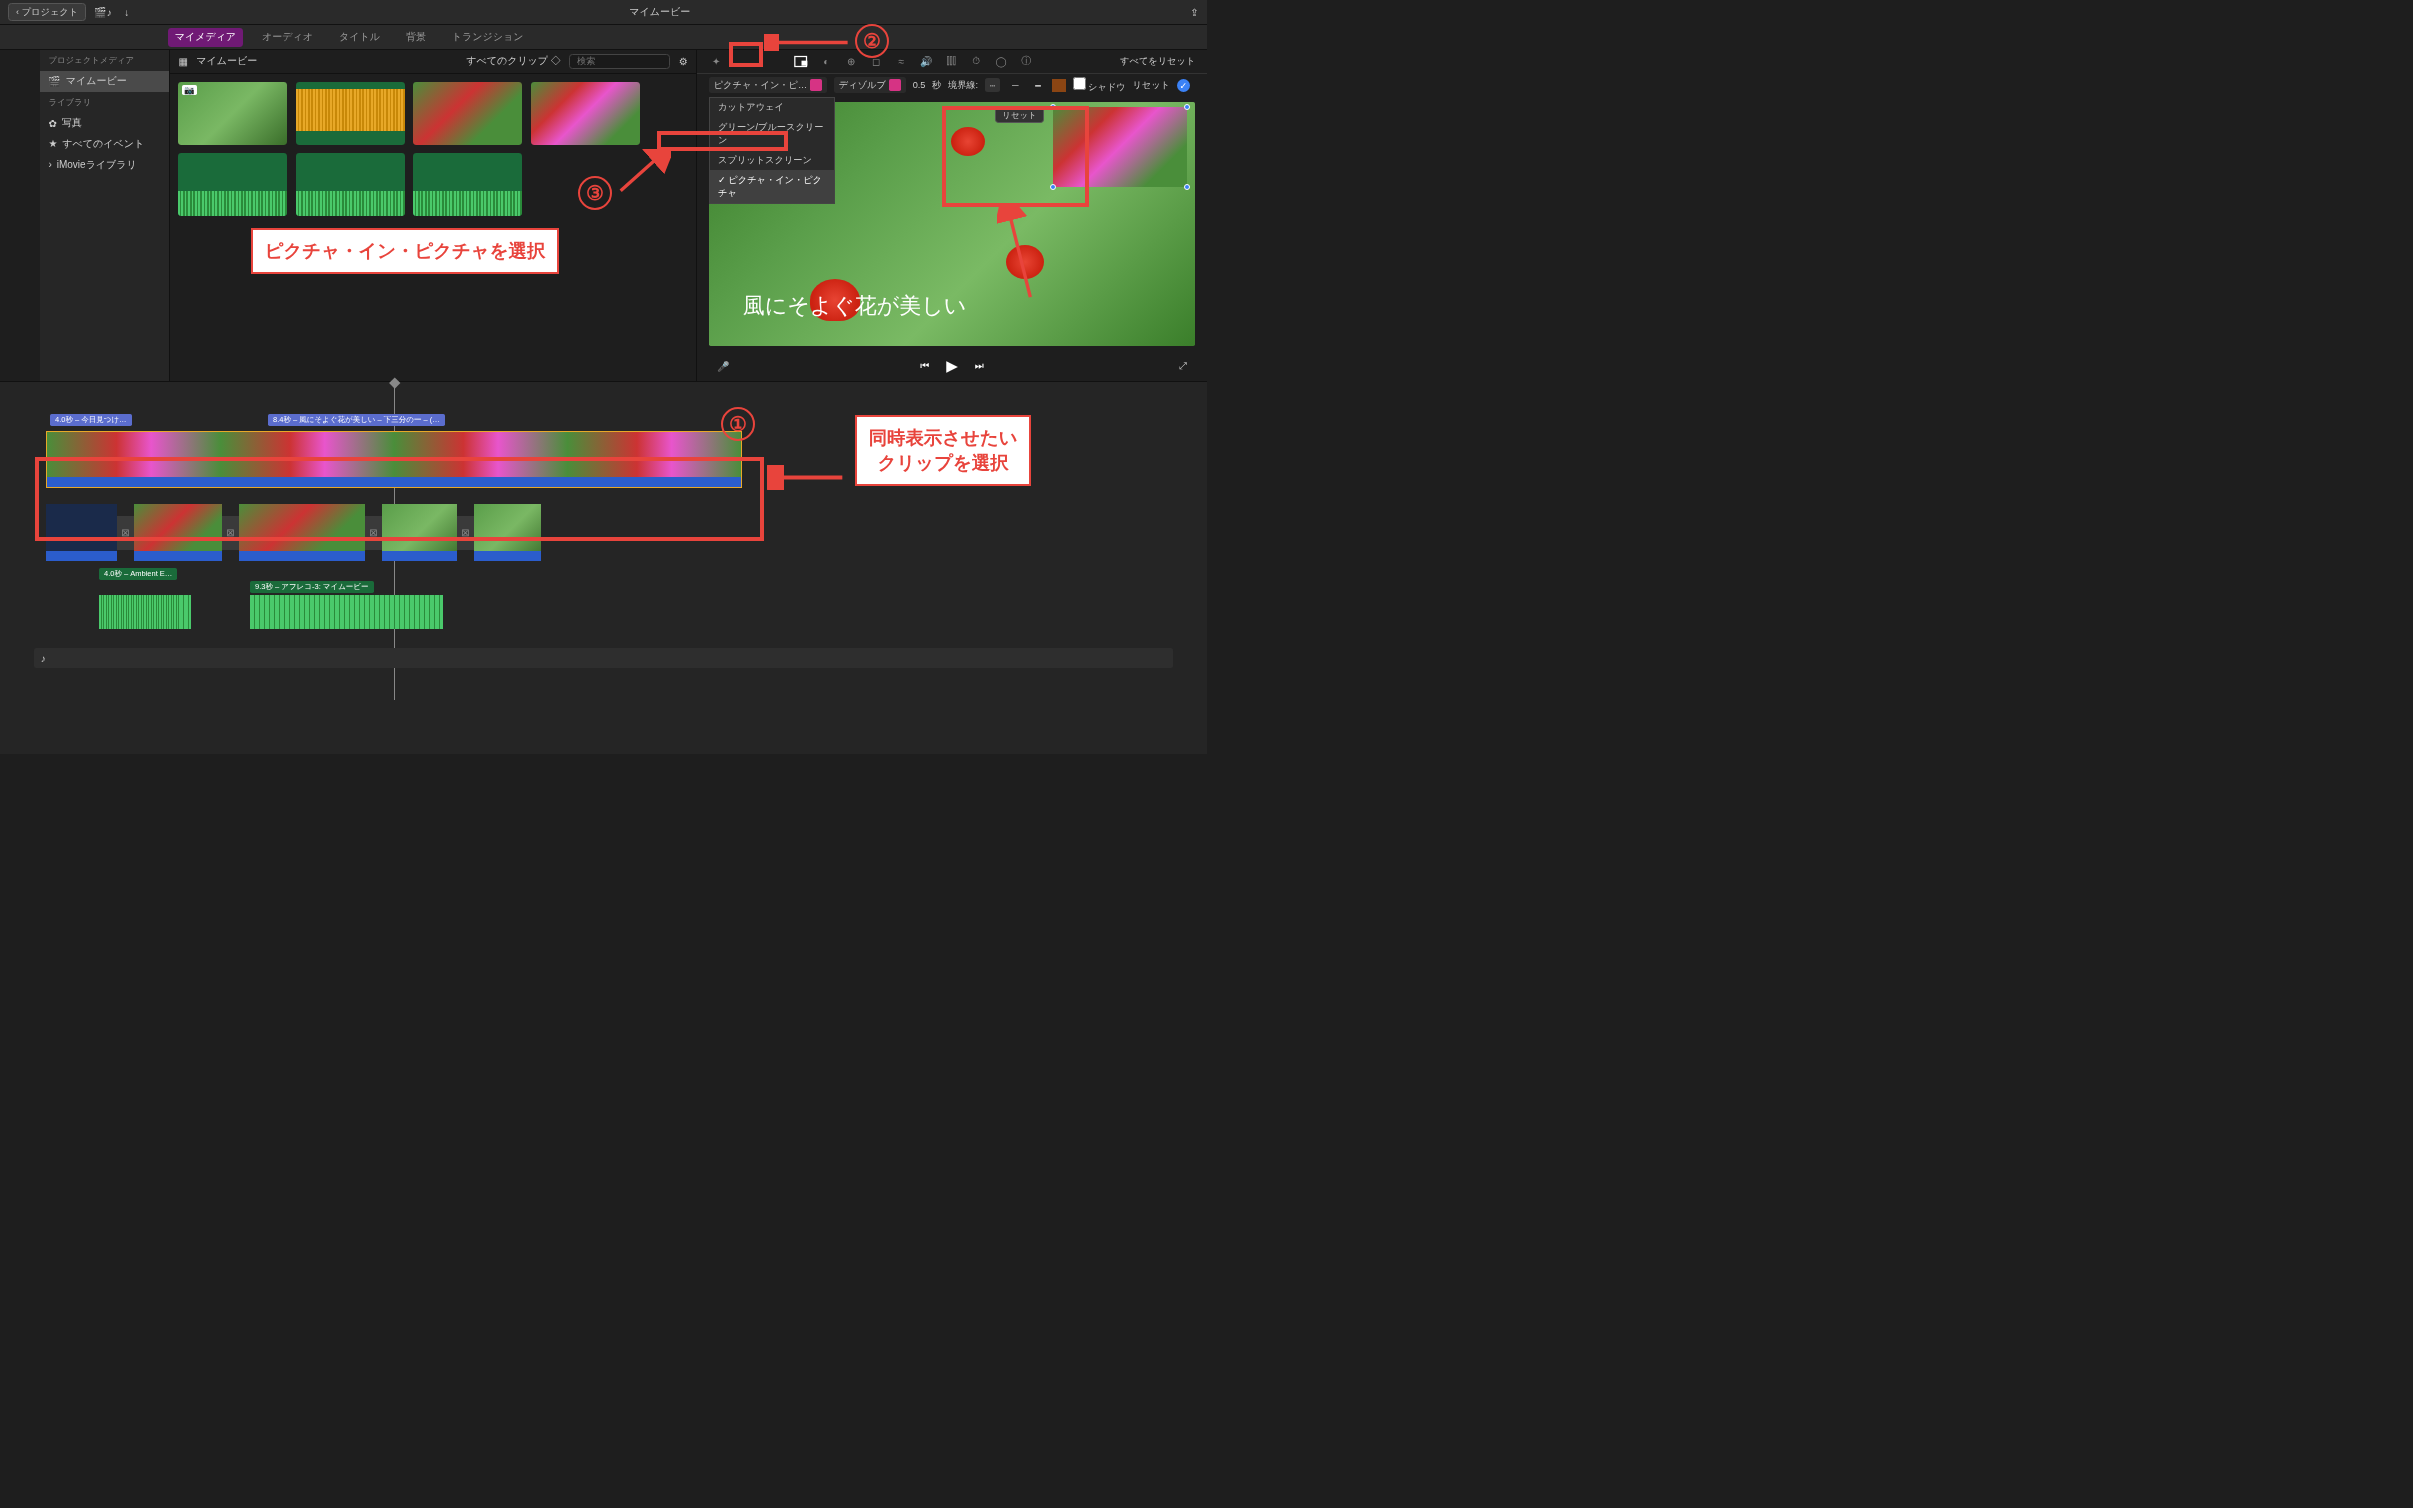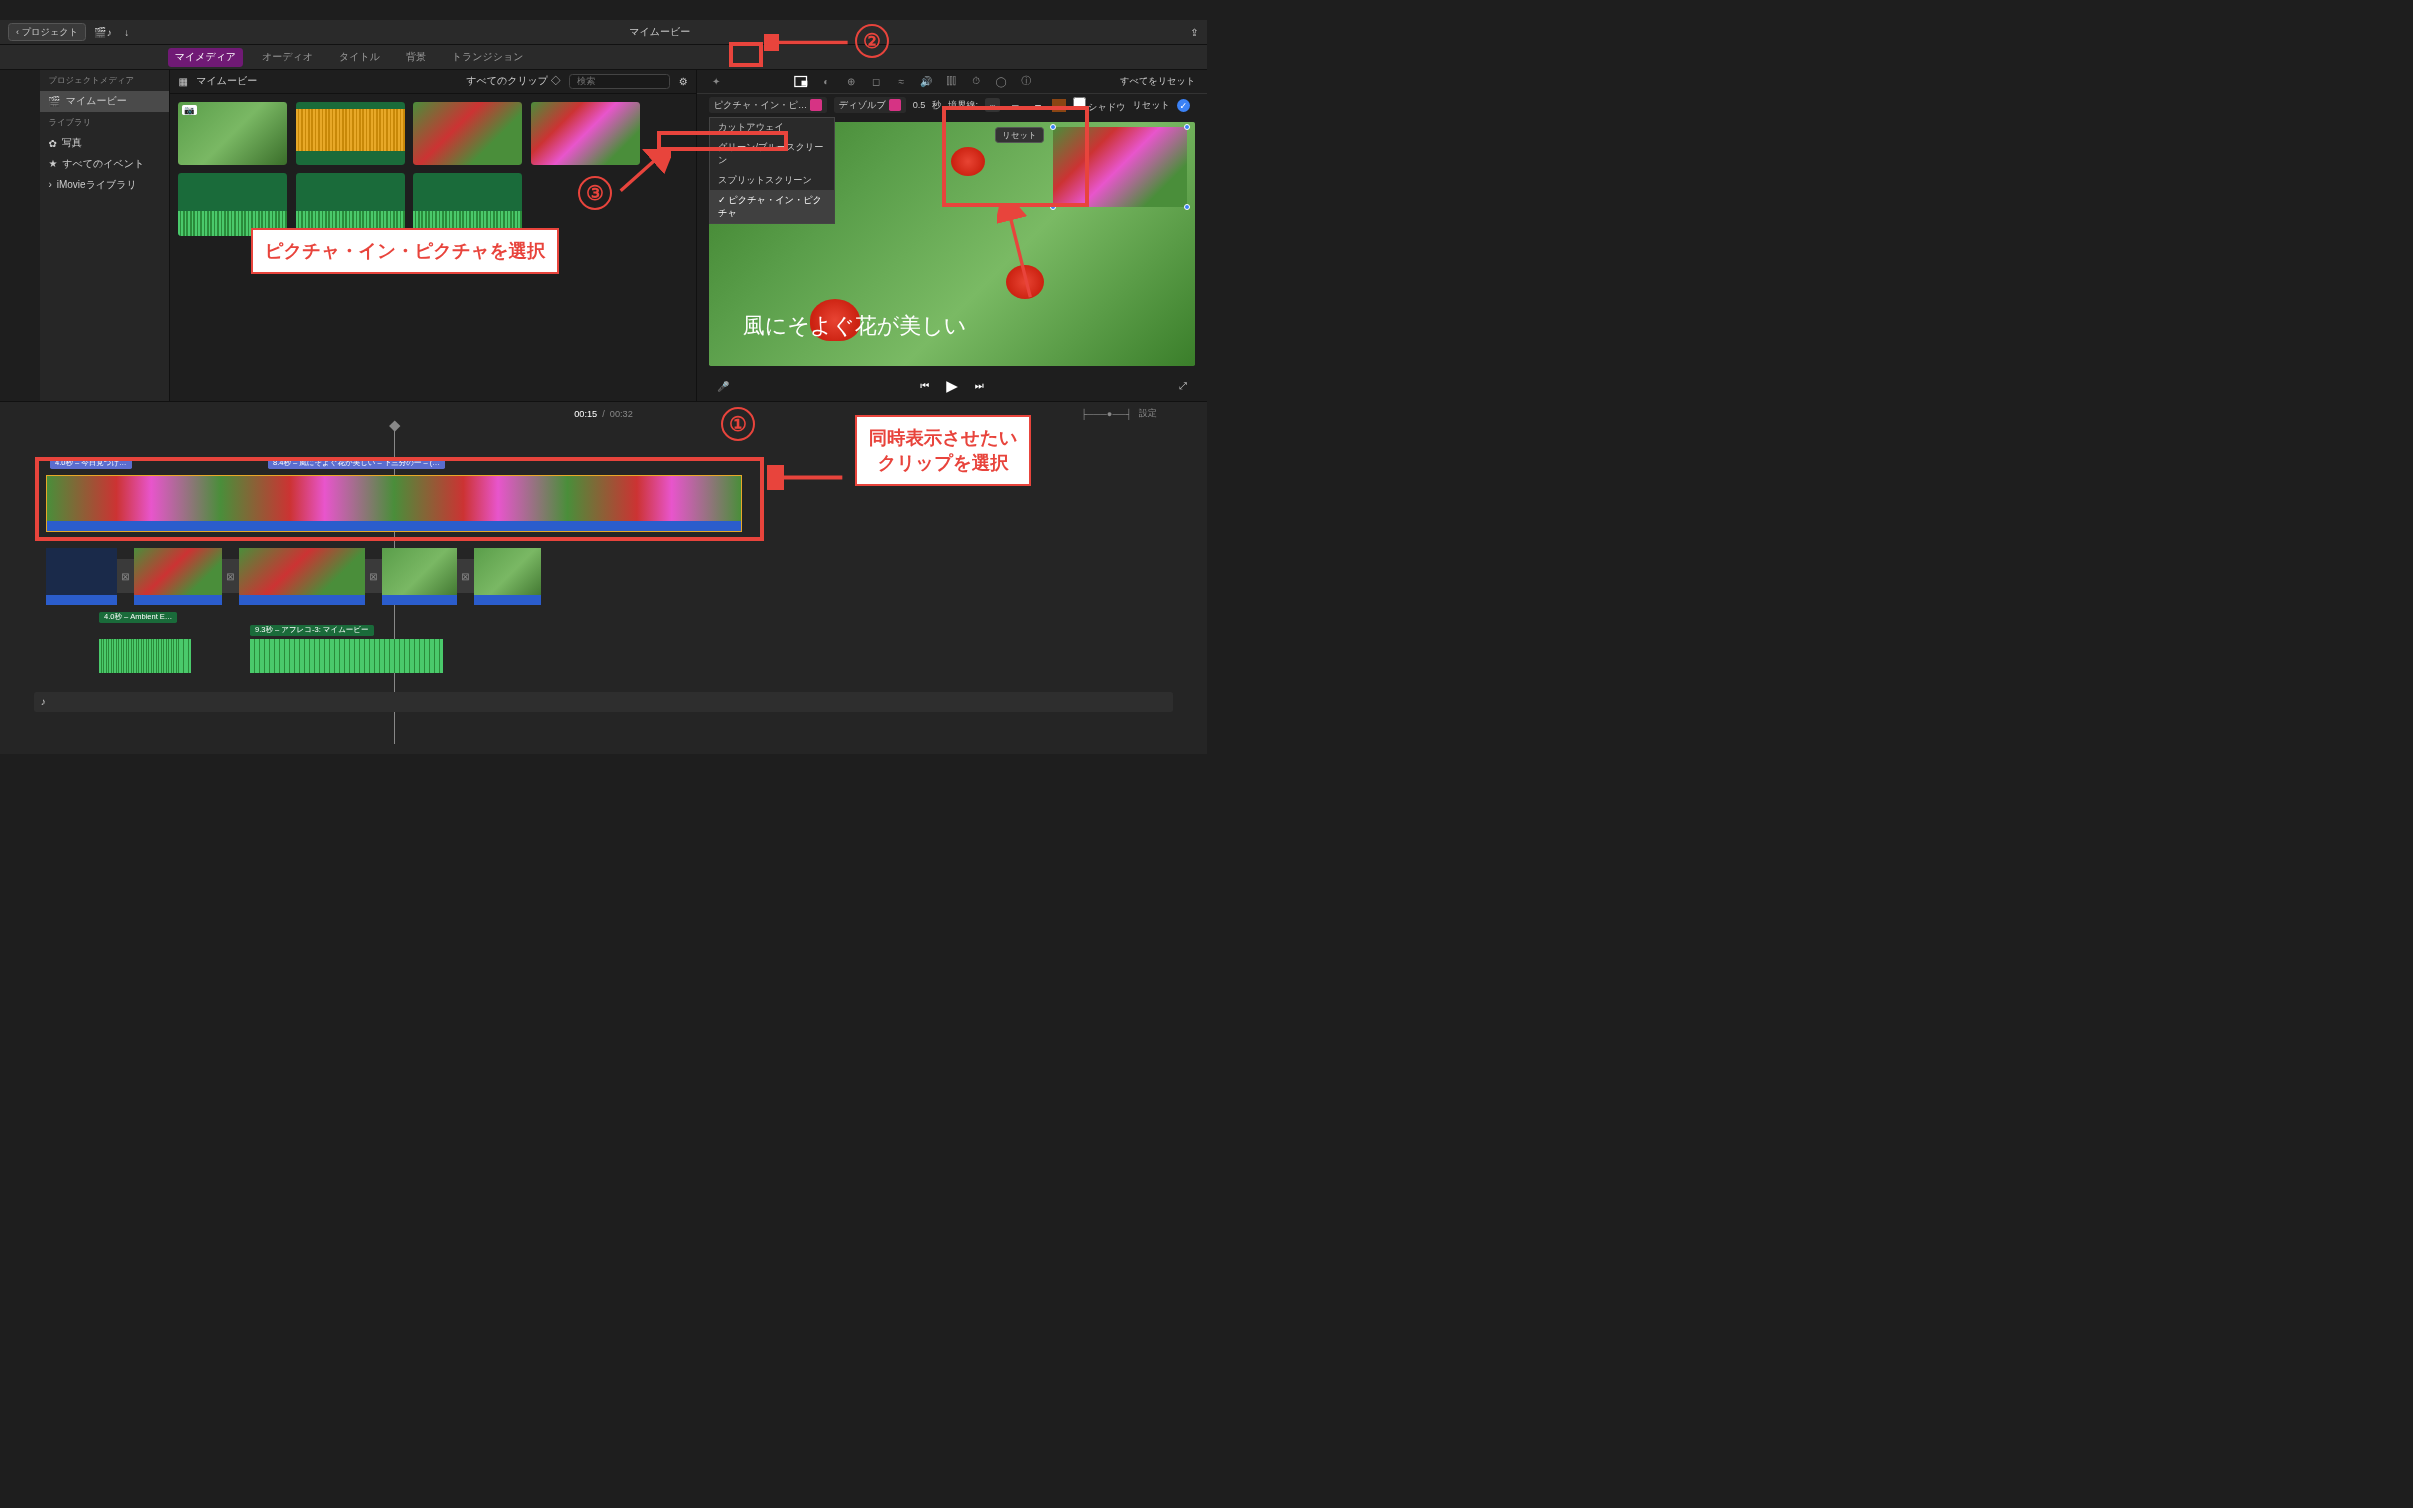--- a/index.html
+++ b/index.html
@@ -1,17 +1,17 @@
 <!DOCTYPE html>
 <html style="font-size:13.4px"><head>
 <meta charset="utf-8">
 <style>
 * { margin:0; padding:0; box-sizing:border-box; font-family:-apple-system,"Hiragino Sans",sans-serif; }
 body { background:#1e1e1e; color:#ccc; width:1207px; height:754px; overflow:hidden; font-size:10px; position:relative;}
-.topbar { height:25px; background:#2a2a2a; display:flex; align-items:center; padding:0 8.4px; border-bottom:0.8px solid #111;margin-top:20px;}
+.topbar { height:25px; background:#2a2a2a; display:flex; align-items:center; padding:0 8.4px; border-bottom:0.8px solid #111;}
 .btn-back { background:#3a3a3a; border:0.8px solid #555; border-radius:3.4px; padding:1.7px 6.7px; color:#ccc; font-size:9.2px;}
 .topbar-title { flex:1; text-align:center; font-size:10px; color:#ccc;}
 .tabbar { height:25px; background:#2a2a2a; display:flex; align-items:center; padding:0 168px 0 168px; gap:12.6px; border-bottom:0.8px solid #111;}
 .tab { color:#999; font-size:10px; padding:2.5px 6.7px; border-radius:3.4px;}
 .tab.active { background:#701a75; color:#fff;}
 .main { display:flex; height:331px;padding-left:40px;}
 .sidebar { width:130px; background:#262626; border-right:0.8px solid #111;}
 .side-hdr { color:#888; font-size:8.4px; padding:5px 8.4px;}
 .side-item { padding:3.4px 8.4px; font-size:10px; display:flex; align-items:center; gap:5px;}
 .side-item.active { background:#4a4a4a;}
@@ -200,29 +200,20 @@
       <span style="position:absolute;left:20px">🎤</span>
       <span style="color:#fff">⏮</span>
       <span style="color:#fff;font-size:15px">▶</span>
       <span style="color:#fff">⏭</span>
       <span style="position:absolute;right:20px">⤢</span>
     </div>
   </div>
 </div>
 
 <div class="timeline-area">
-  <div class="time-hdr">
-    <span style="color:#fff">00:15</span>
-    <span>/</span>
-    <span>00:32</span>
-    <div style="position:absolute;right:50px;display:flex;align-items:center;gap:6.7px">
-      <span>├───●──┤</span>
-      <span>設定</span>
-    </div>
-  </div>
   <div class="timeline">
 
     <div style="position:absolute;top:0;bottom:0;left:394px;width:0.8px;background:#888">
         <div style="width:7.5px;height:7.5px;background:#888;transform:rotate(45deg);margin-left:-3.4px;margin-top:-3.4px"></div>
       </div>
 
     <div class="clip-label" style="top:32px;left:50px">4.0秒 – 今日見つけ…</div>
     <div class="clip-label" style="top:32px;left:268px">8.4秒 – 風にそよぐ花が美しい – 下三分の一 –  (…</div>
 
     <div class="track-overlay"></div>

